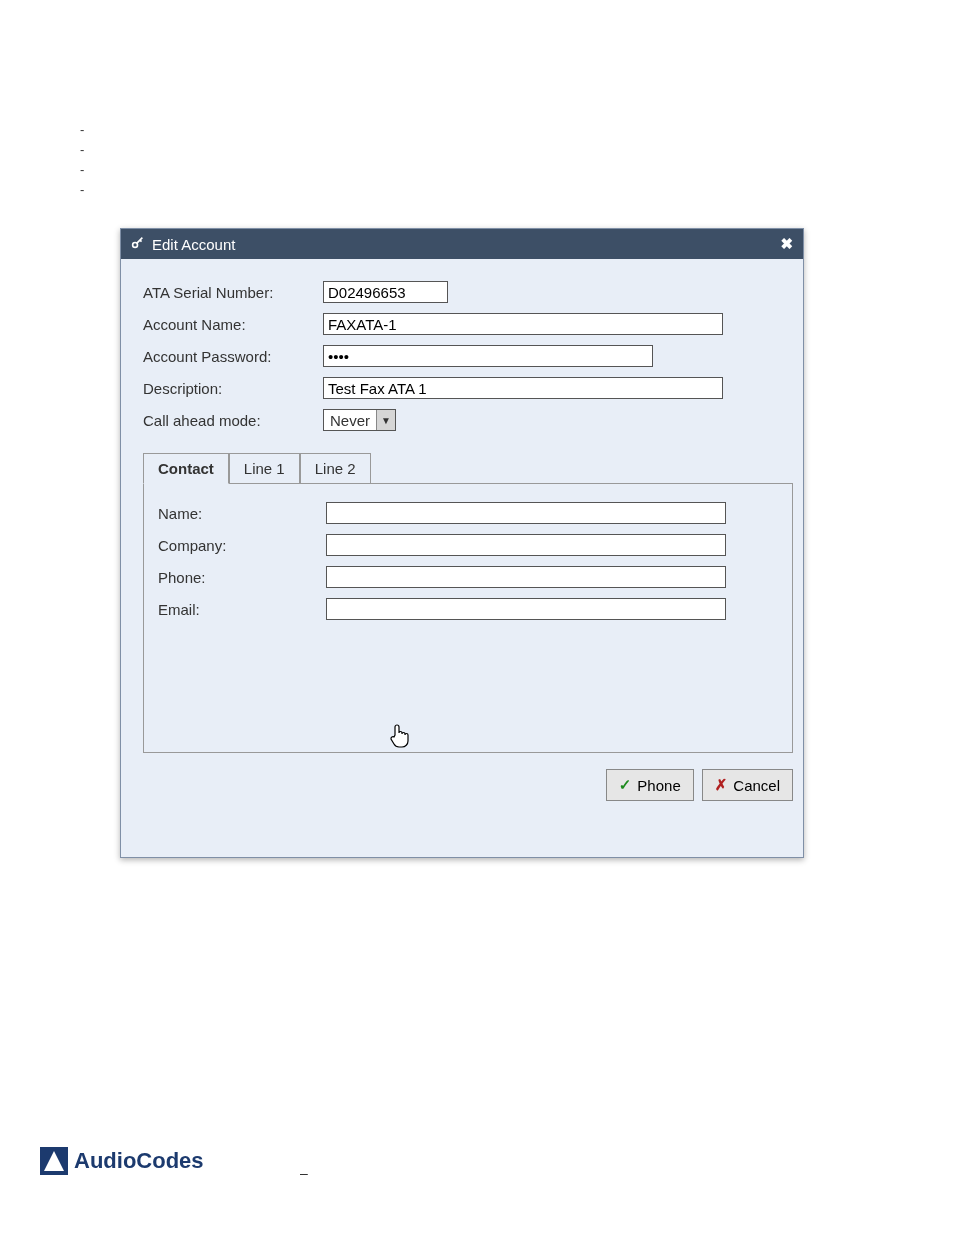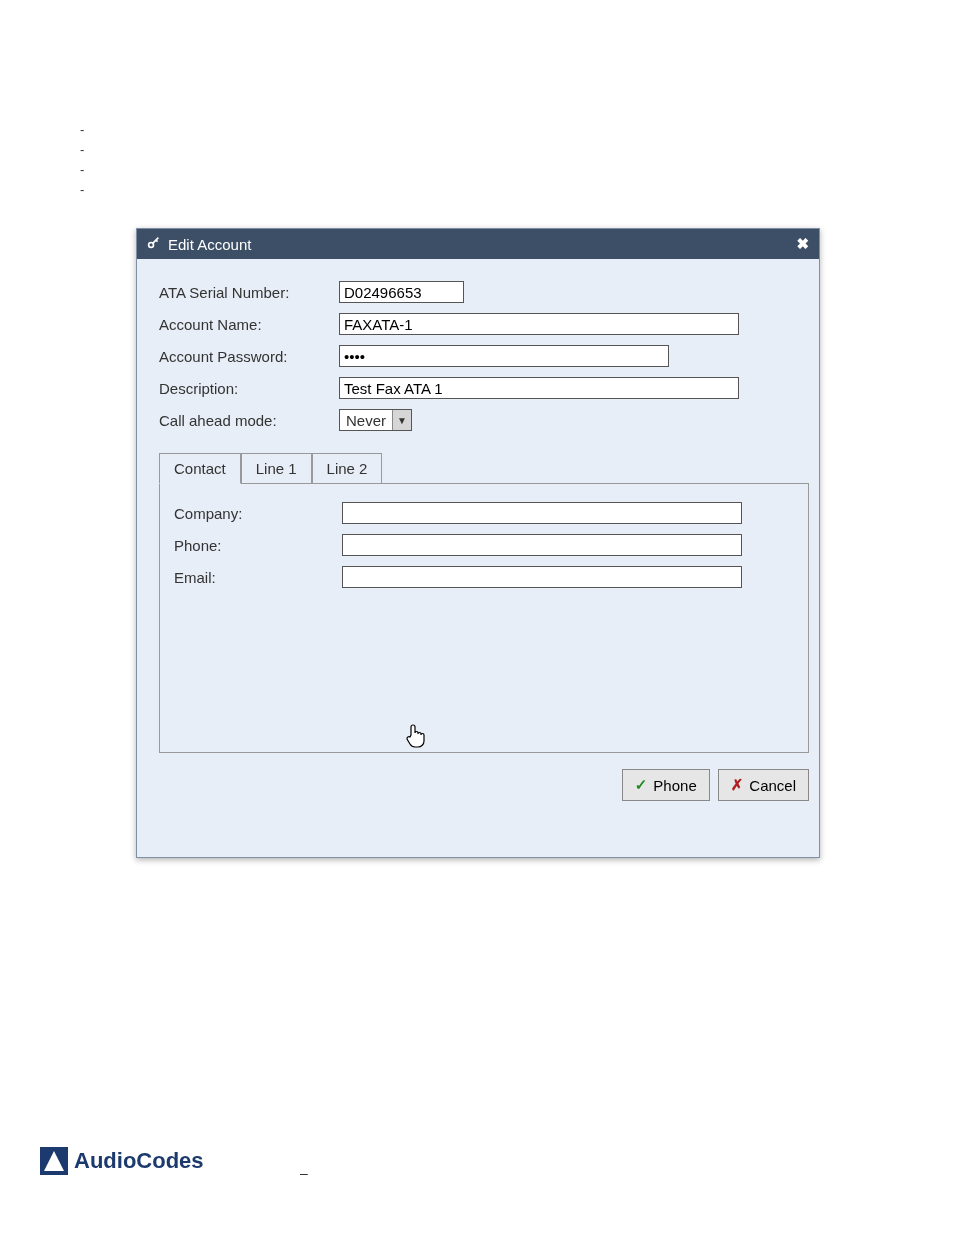--- a/index.html
+++ b/index.html
@@ -17,21 +17,21 @@
     top: 120px;
     font-size: 13px;
     color: #333;
     line-height: 20px;
   }
   .bullets div::before {
     content: "- ";
   }
   .dialog {
     position: absolute;
-    left: 136px;
+    left: 120px;
     top: 228px;
     width: 684px;
     height: 630px;
     background: #e8eef7;
     border: 1px solid #7f8fa6;
     box-shadow: 0 2px 6px rgba(0,0,0,0.3);
     box-sizing: border-box;
   }
   .titlebar {
     height: 30px;
@@ -111,21 +111,21 @@
     padding: 6px 14px 6px 14px;
     font-size: 15px;
     color: #333;
     border: 1px solid #999;
     border-bottom: none;
     background: #e8eef7;
     cursor: pointer;
     position: relative;
   }
   .tab.active {
-    font-weight: normal;
+    font-weight: bold;
     background: #e8eef7;
     z-index: 2;
     border-bottom: 1px solid #e8eef7;
     margin-bottom: -1px;
   }
   .tab-panel {
     border: 1px solid #999;
     padding: 18px 14px;
     height: 270px;
     box-sizing: border-box;
@@ -313,20 +313,24 @@
     </div>
 
     <div class="tabs">
       <div class="tab active">Contact</div>
       <div class="tab">Line 1</div>
       <div class="tab">Line 2</div>
     </div>
 
     <div class="tab-panel">
       <div class="panel-row">
+        <span class="label">Name:</span>
+        <input type="text" value="" style="">
+      </div>
+      <div class="panel-row">
         <span class="label">Company:</span>
         <input type="text" value="" style="">
       </div>
       <div class="panel-row">
         <span class="label">Phone:</span>
         <input type="text" value="" style="">
       </div>
       <div class="panel-row">
         <span class="label">Email:</span>
         <input type="text" value="" style="">

